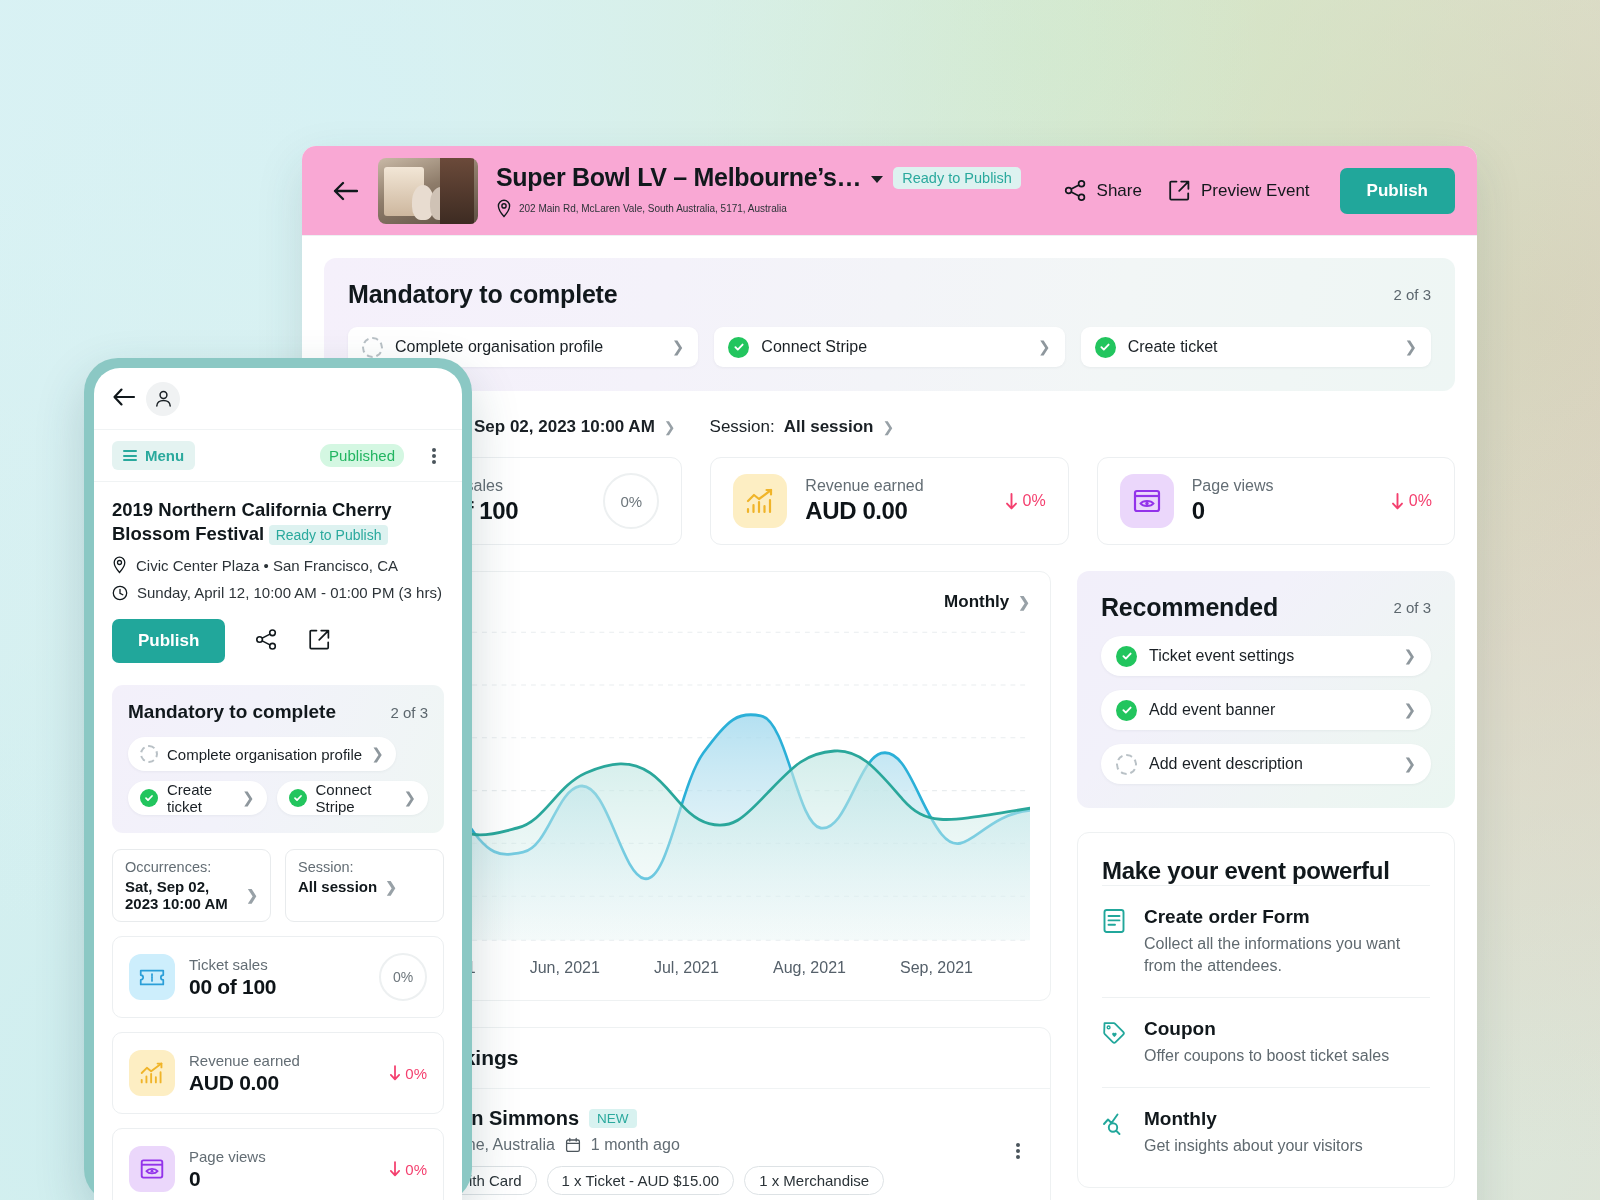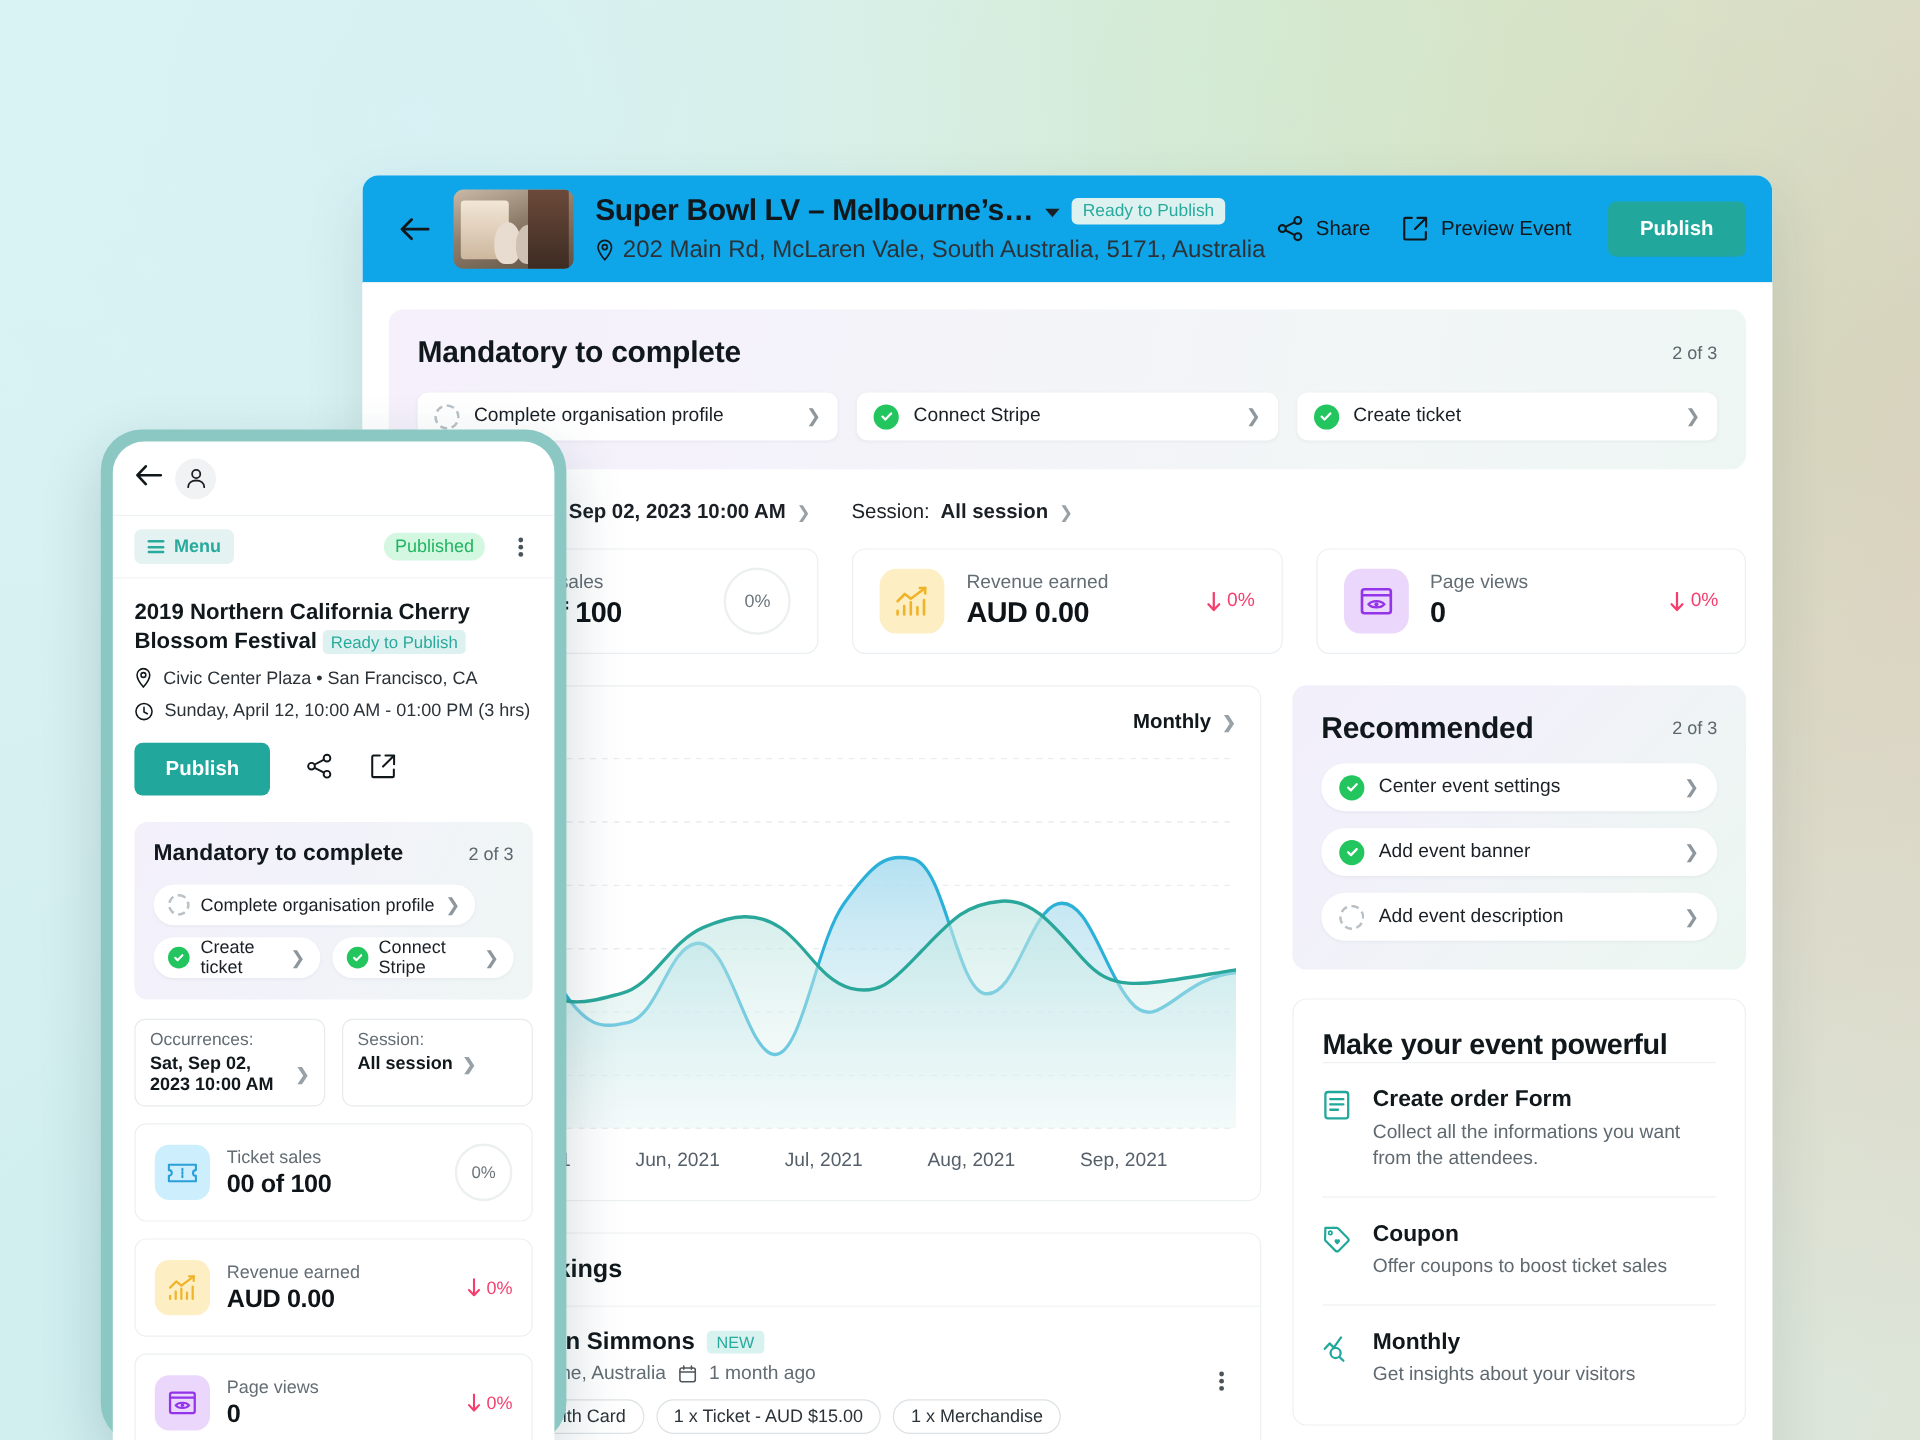--- a/index.html
+++ b/index.html
@@ -23,21 +23,21 @@
     width: 1175px; height: 1090px;
     background: #ffffff;
     border-radius: 14px 14px 0 0;
     box-shadow: 0 18px 48px rgba(40,70,80,0.13);
     overflow: hidden;
   }
   .dt-header {
     height: 90px;
     display: flex; align-items: center;
     padding: 0 22px 0 22px;
-    background: #0ea5e9;
+    background: #f9a8d4;
     border-bottom: 1px solid #eef1f2;
   }
   .back-arrow {
     width: 42px; height: 42px;
     display: flex; align-items: center; justify-content: center;
     flex: 0 0 auto; cursor: pointer;
   }
   .ev-thumb {
     width: 100px; height: 66px; border-radius: 8px;
     margin-left: 12px; flex: 0 0 auto; overflow: hidden;
@@ -68,21 +68,21 @@
     border-right: 6px solid transparent; border-top: 7px solid #1b2024;
     margin-top: 3px; cursor: pointer;
   }
   .status-chip {
     background: #ddf2f0; color: #2aa99d; font-size: 14.5px;
     padding: 3px 9px; border-radius: 5px; font-weight: 400;
     white-space: nowrap;
   }
   .ev-addr {
     display: flex; align-items: center; gap: 7px;
-    font-size: 20px; color: #2c3338; margin-top: 7px;
+    font-size: 10px; color: #2c3338; margin-top: 7px;
   }
   .dt-actions { display: flex; align-items: center; gap: 26px; flex: 0 0 auto; }
   .act-btn {
     display: flex; align-items: center; gap: 10px;
     font-size: 17px; color: #13181c; font-weight: 400; cursor: pointer;
   }
   .publish-btn {
     background: #21a79b; color: #fff; border: none; cursor: pointer;
     font-family: inherit; font-size: 17px; font-weight: 700;
     padding: 13px 27px; border-radius: 7px; margin-left: 4px;
@@ -558,21 +558,21 @@
           <div class="rec-top">
             <div class="rec-title">Recommended</div>
             <div class="rec-count">2 of 3</div>
           </div>
           <div class="rec-item">
             <span class="circle-check">
               <svg width="12" height="12" viewBox="0 0 12 12">
                   <path d="M2.4 6.2 L4.8 8.6 L9.6 3.6" fill="none" stroke="#fff" stroke-width="1.9" stroke-linecap="round" stroke-linejoin="round"></path>
                 </svg>
             </span>
-            <span class="rec-label">Center event settings</span>
+            <span class="rec-label">Ticket event settings</span>
             <span class="chev">❯</span>
           </div>
           <div class="rec-item">
             <span class="circle-check">
               <svg width="12" height="12" viewBox="0 0 12 12">
                   <path d="M2.4 6.2 L4.8 8.6 L9.6 3.6" fill="none" stroke="#fff" stroke-width="1.9" stroke-linecap="round" stroke-linejoin="round"></path>
                 </svg>
             </span>
             <span class="rec-label">Add event banner</span>
             <span class="chev">❯</span>

